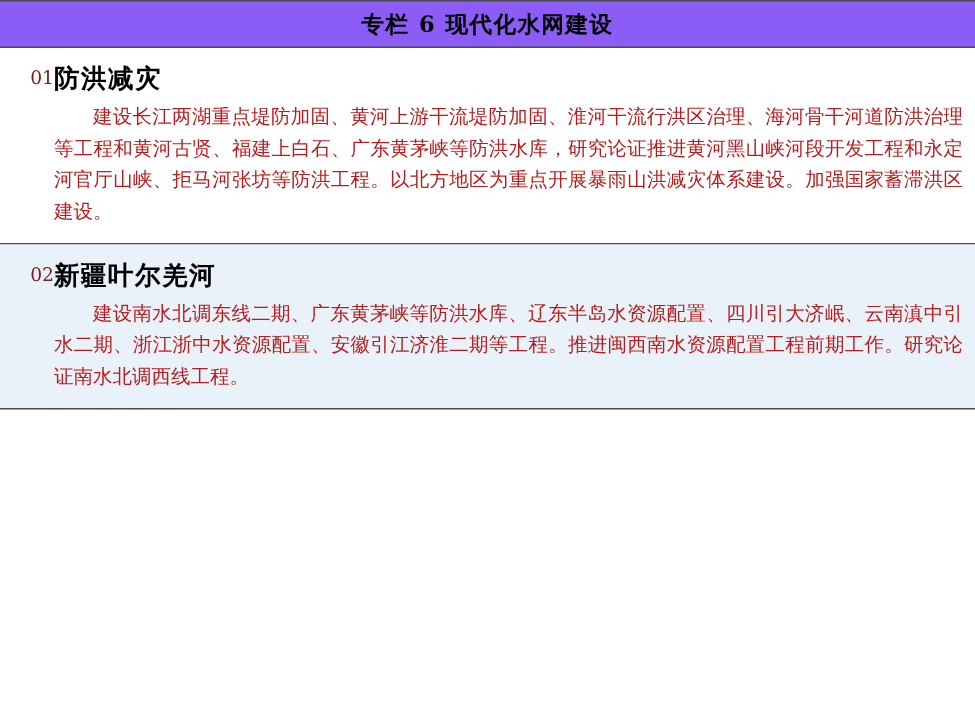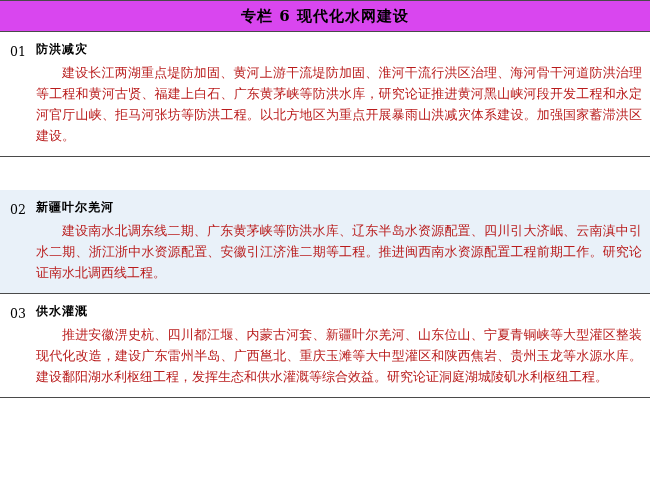--- a/index.html
+++ b/index.html
@@ -14,21 +14,21 @@
     overflow: hidden;
   }
   .box {
     width: 650px;
     height: 480px;
     box-sizing: border-box;
     position: relative;
   }
   .title-bar {
     height: 32px;
-    background: #d946ef;
+    background: #8b5cf6;
     border-top: 1px solid #4a4a4a;
     border-bottom: 1px solid #4a4a4a;
     box-sizing: border-box;
     display: flex;
     align-items: center;
     justify-content: center;
   }
   .title-text {
     font-size: 15px;
     font-weight: bold;
@@ -36,42 +36,41 @@
     letter-spacing: 1px;
     font-family: "DejaVu Serif", "Liberation Serif", serif;
   }
   .row {
     display: flex;
     border-bottom: 1px solid #4a4a4a;
     box-sizing: border-box;
   }
   .row.alt {
     background: #e9f1f9;
-    margin-top: 33px;
   }
   .row.plain {
     background: #ffffff;
   }
   .num-cell {
     width: 36px;
     flex: 0 0 36px;
     box-sizing: border-box;
     padding-top: 12px;
-    text-align: center;
+    text-align: right;
     font-size: 12.5px;
-    color: #000000;
+    color: #7f1d1d;
     font-family: "DejaVu Serif", "Liberation Serif", serif;
   }
   .content-cell {
     flex: 1 1 auto;
     box-sizing: border-box;
     padding: 9px 8px 10px 0;
   }
   .item-title {
-    font-size: 12px;
+    font-size: 17px;
     font-weight: bold;
     color: #000000;
     letter-spacing: 1px;
     margin-bottom: 4px;
     font-family: "DejaVu Serif", "Liberation Serif", serif;
   }
   .item-body {
     font-size: 13px;
     line-height: 1.62;
     color: #b91c1c;
@@ -99,21 +98,14 @@
   </div>
 
   <div class="row alt">
     <div class="num-cell">02</div>
     <div class="content-cell">
       <div class="item-title">新疆叶尔羌河</div>
       <div class="item-body">建设南水北调东线二期、广东黄茅峡等防洪水库、辽东半岛水资源配置、四川引大济岷、云南滇中引水二期、浙江浙中水资源配置、安徽引江济淮二期等工程。推进闽西南水资源配置工程前期工作。研究论证南水北调西线工程。</div>
     </div>
   </div>
 
-  <div class="row plain">
-    <div class="num-cell">03</div>
-    <div class="content-cell">
-      <div class="item-title">供水灌溉</div>
-      <div class="item-body">推进安徽淠史杭、四川都江堰、内蒙古河套、新疆叶尔羌河、山东位山、宁夏青铜峡等大型灌区整装现代化改造，建设广东雷州半岛、广西邕北、重庆玉滩等大中型灌区和陕西焦岩、贵州玉龙等水源水库。建设鄱阳湖水利枢纽工程，发挥生态和供水灌溉等综合效益。研究论证洞庭湖城陵矶水利枢纽工程。</div>
-    </div>
-  </div>
 
 </div>
 
 </body></html>

